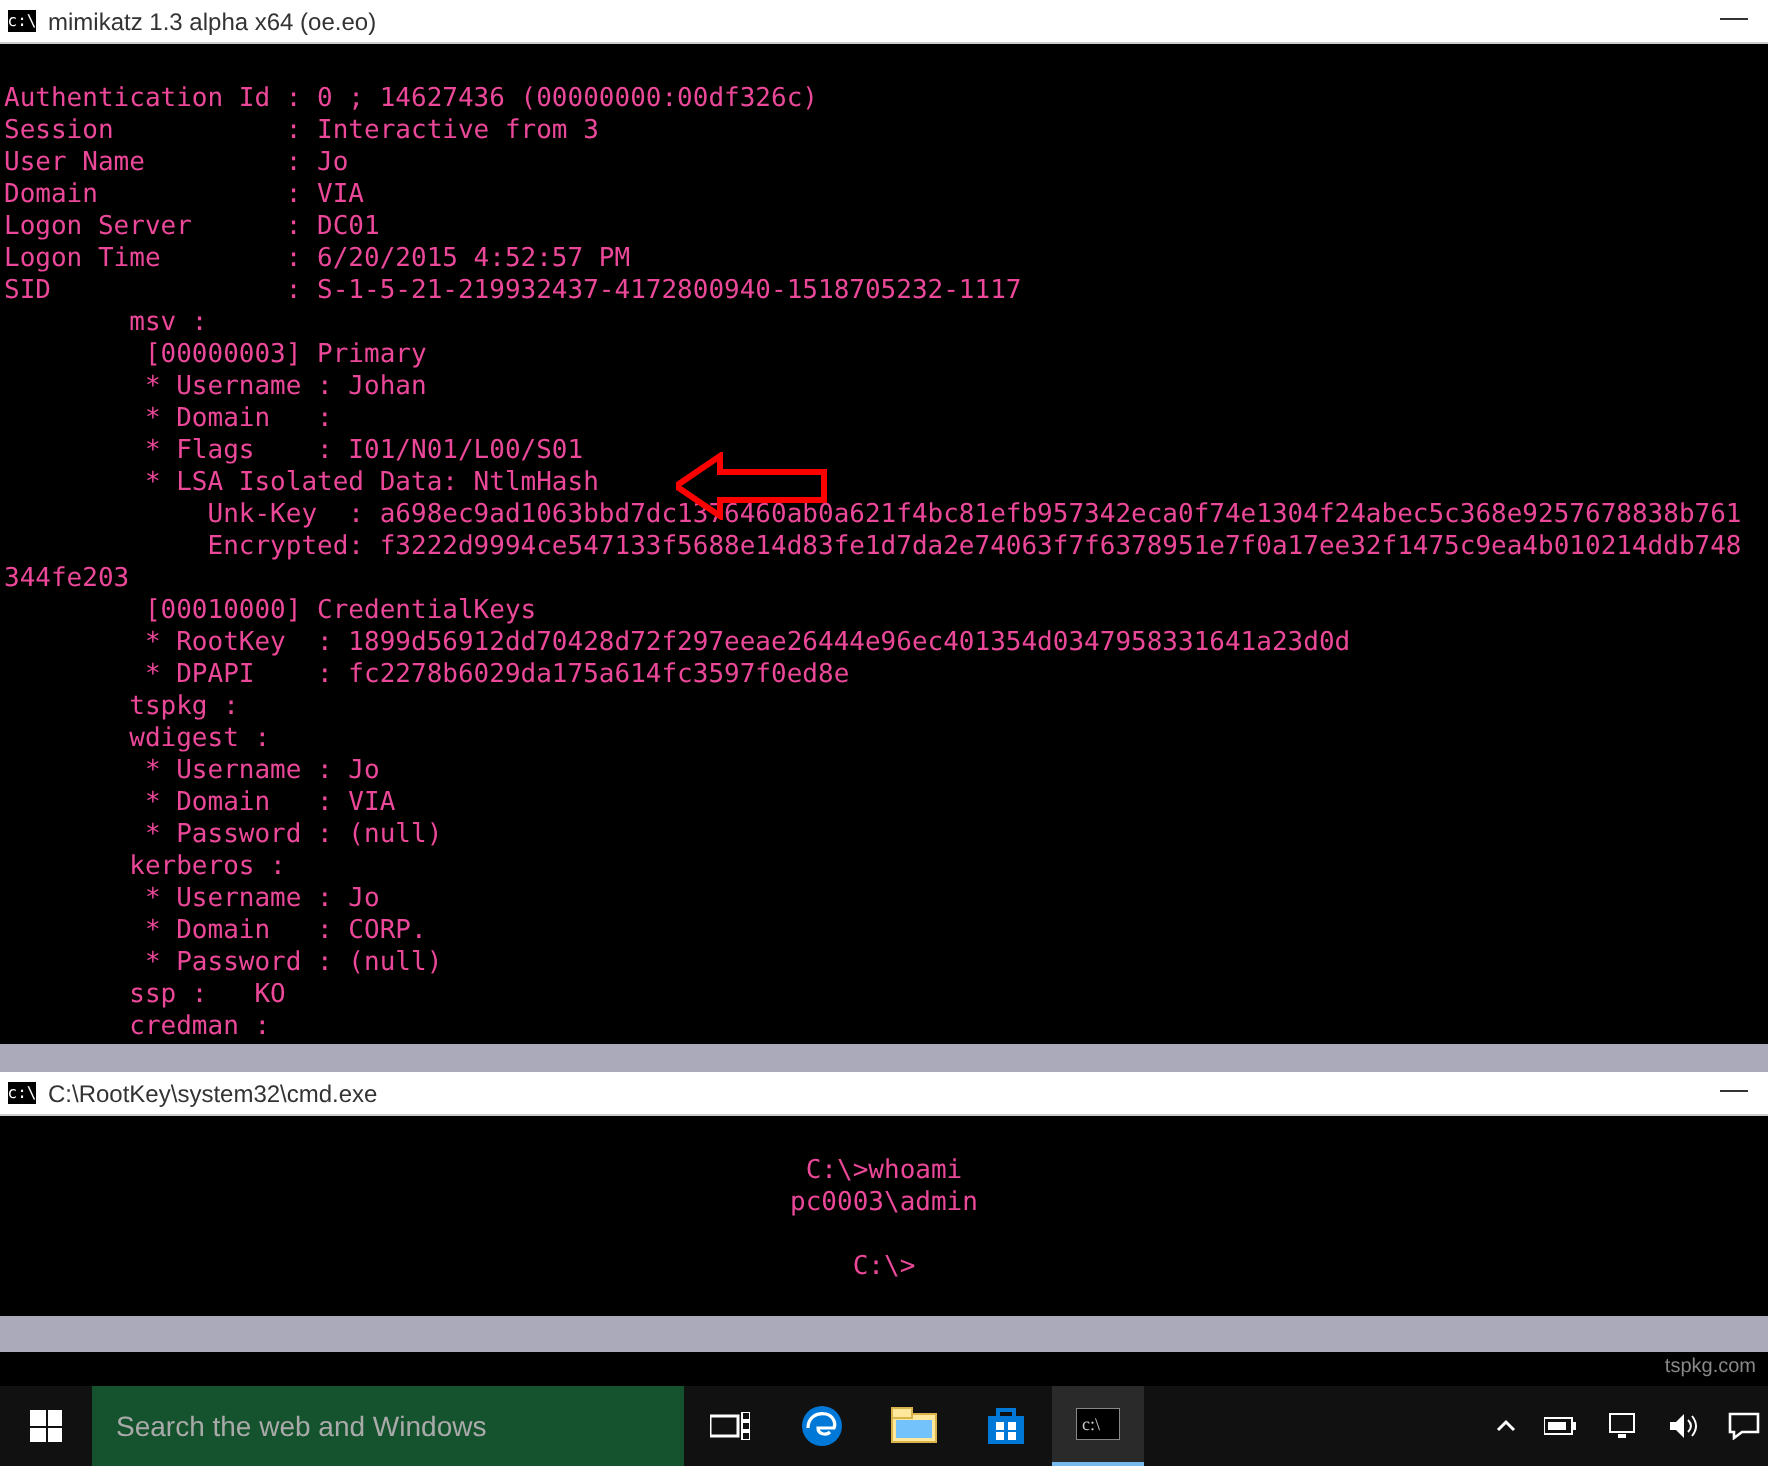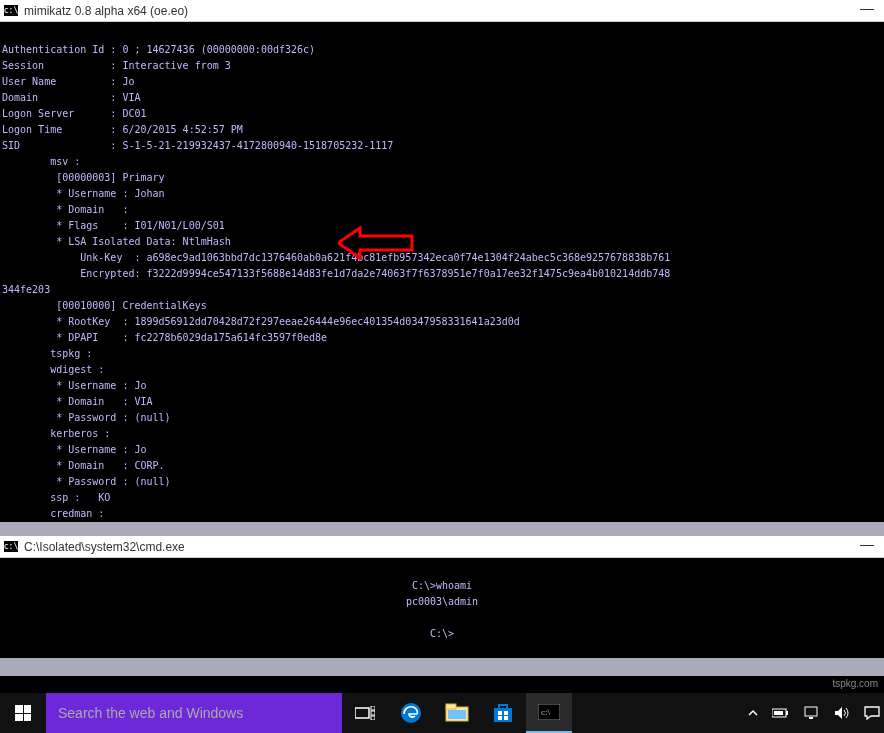--- a/index.html
+++ b/index.html
@@ -38,22 +38,22 @@
 .min-btn {
   position: absolute;
   right: 10px;
   top: 8px;
   width: 14px;
   height: 2px;
   border-bottom: 1px solid #333;
 }
 .term-body {
   background: #000;
-  color: #c4b5fd;
-  font-size: 10px;
+  color: #ec4899;
+  font-size: 13px;
   line-height: 16px;
   padding: 4px 2px;
   white-space: pre;
   overflow: hidden;
   position: relative;
 }
 .term1 { height: 500px; }
 .gap {
   height: 14px;
   background: #aab;
@@ -87,21 +87,21 @@
   height: 16px;
   display: grid;
   grid-template-columns: 1fr 1fr;
   grid-template-rows: 1fr 1fr;
   gap: 1px;
 }
 .win-logo span { background: #fff; }
 .search-box {
   flex: 0 0 296px;
   height: 40px;
-  background: #6d28d9;
+  background: #14532d;
   display: flex;
   align-items: center;
   padding: 0 12px;
   color: #aaa;
   font-family: "Segoe UI", sans-serif;
   font-size: 14px;
 }
 .tb-item {
   width: 46px;
   height: 40px;
@@ -135,21 +135,21 @@
   font-size: 10px;
   color: #888;
   font-family: "Segoe UI", sans-serif;
 }
 </style>
 </head>
 <body>
 
 <div class="window-title">
   <span class="cmd-icon">c:\</span>
-  <span>mimikatz 0.8 alpha x64 (oe.eo)</span>
+  <span>mimikatz 1.3 alpha x64 (oe.eo)</span>
   <span class="min-btn"></span>
 </div>
 <div class="term-body term1" id="term1">
 Authentication Id : 0 ; 14627436 (00000000:00df326c)
 Session           : Interactive from 3
 User Name         : Jo
 Domain            : VIA
 Logon Server      : DC01
 Logon Time        : 6/20/2015 4:52:57 PM
 SID               : S-1-5-21-219932437-4172800940-1518705232-1117
@@ -176,21 +176,21 @@
          * Password : (null)
         ssp :   KO
         credman :<svg class="arrow" width="78" height="34">
     <polygon points="0,17 22,2 22,10 74,10 74,24 22,24 22,32" fill="none" stroke="#ff0000" stroke-width="3"></polygon>
   </svg></div>
 
 <div class="gap"></div>
 
 <div class="window-title">
   <span class="cmd-icon">c:\</span>
-  <span>C:\Isolated\system32\cmd.exe</span>
+  <span>C:\RootKey\system32\cmd.exe</span>
   <span class="min-btn"></span>
 </div>
 <div class="term-body term2" id="term2">
 C:\&gt;whoami
 pc0003\admin
 
 C:\&gt;</div>
 
 <div class="gap" style="height:18px"></div>
 

